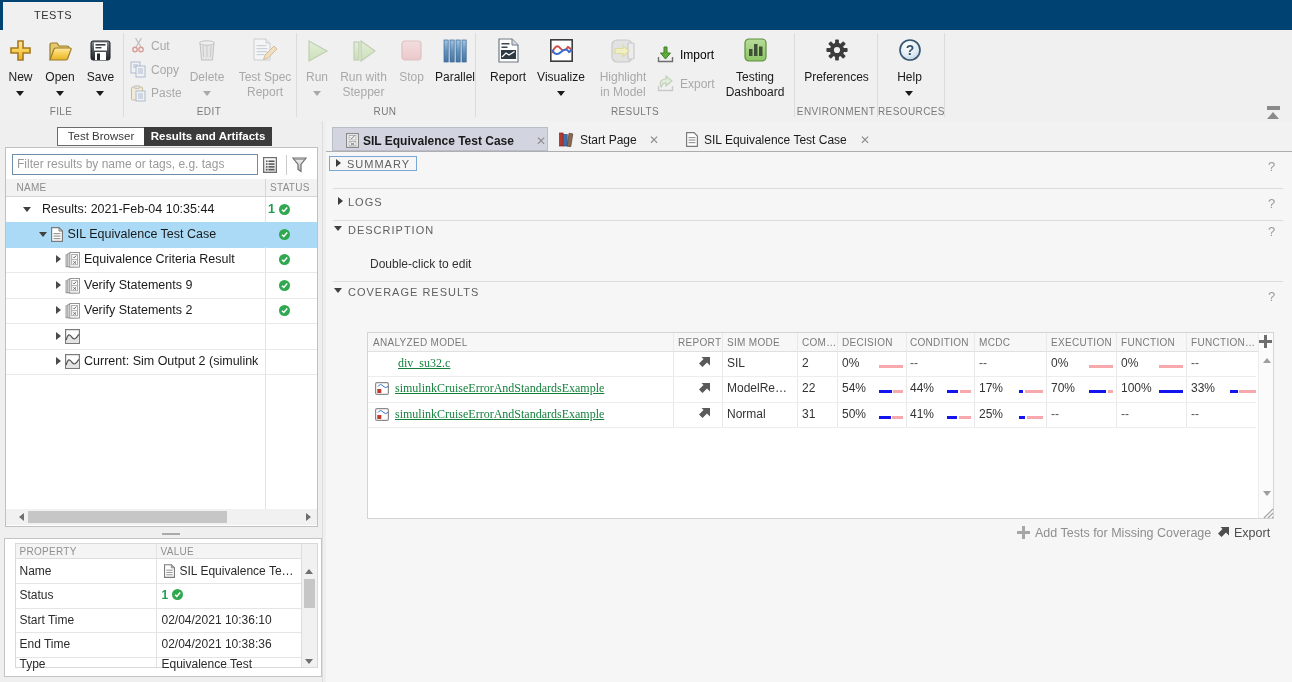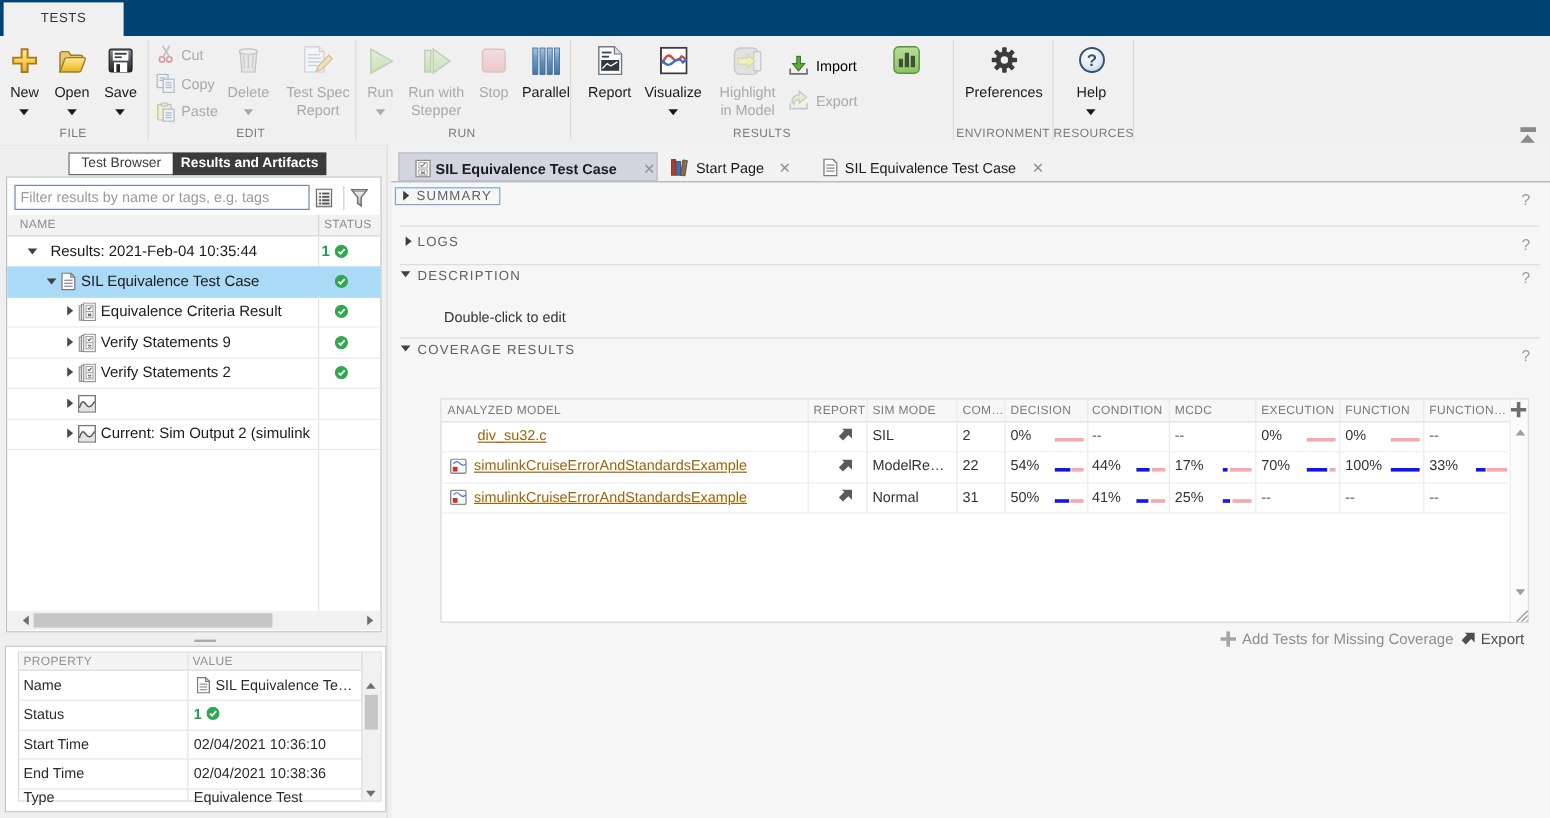--- a/index.html
+++ b/index.html
@@ -57,21 +57,21 @@
 .qm{position:absolute;left:942px;font-size:13px;color:#9a9a9a;}
 
 #ctab{position:absolute;left:41px;top:210.5px;width:907px;height:187px;background:#fff;border:1px solid #d4d4d4;box-sizing:border-box;}
 .chead{position:absolute;top:0;height:19px;font-size:10px;color:#7a7a7a;letter-spacing:.3px;line-height:20px;background:#f7f7f7;border-bottom:1px solid #e0e0e0;box-sizing:border-box;}
 .ccol{position:absolute;top:0;width:1px;height:94.5px;background:#e9e9e9;}
 .crow{position:absolute;left:0;width:888px;height:25.5px;border-bottom:1px solid #ededed;font-size:12px;color:#333;}
 .cell{position:absolute;top:0;height:25.5px;line-height:25.5px;}
 .bar{position:absolute;height:3px;top:14px;}
 .bblue{background:#1414ee;position:absolute;height:3px;top:0;}
 .bpink{background:#f7a8ac;position:absolute;height:3px;top:0;}
-a.lnk{color:#a16207;text-decoration:underline;}
+a.lnk{color:#15803d;text-decoration:underline;font-family:Liberation Serif, serif;}
 </style>
 </head>
 <body>
 <div class="abs" id="hdr"></div>
 <div class="abs" id="teststab">TESTS</div>
 <div class="abs" id="ribbon">
  <div class="rsep" style="left:123px"></div>
  <div class="rsep" style="left:296px"></div>
  <div class="rsep" style="left:475px"></div>
  <div class="rsep" style="left:794px"></div>
@@ -281,20 +281,21 @@
             <stop offset="0" stop-color="#b8dd9a"></stop>
             <stop offset="1" stop-color="#8cc464"></stop>
           </linearGradient>
         </defs>
         <rect x="1" y="1" width="21" height="22" rx="4" fill="url(#tgr)" stroke="#5e8f3e" stroke-width="1.2"></rect>
         <rect x="5" y="11" width="3.5" height="7" fill="#3f5036"></rect>
         <rect x="10" y="6" width="3.5" height="12" fill="#3f5036"></rect>
         <rect x="15" y="8.5" width="3.5" height="9.5" fill="#3f5036"></rect>
       </svg>
  </div>
+ <div class="rbl" style="left:655px;top:39.5px">Testing<br>Dashboard</div>
 
  <div class="abs" style="left:826px;top:9px">
   <svg width="22" height="22" viewBox="0 0 22 22">
         <g fill="#3c3c3c">
           <circle cx="11" cy="11" r="7.2"></circle>
           <g transform="translate(11,11)">
             <rect x="-1.9" y="-10.6" width="3.8" height="5" rx="0.8"></rect>
             <rect x="-1.9" y="-10.6" width="3.8" height="5" rx="0.8" transform="rotate(45)"></rect>
             <rect x="-1.9" y="-10.6" width="3.8" height="5" rx="0.8" transform="rotate(90)"></rect>
             <rect x="-1.9" y="-10.6" width="3.8" height="5" rx="0.8" transform="rotate(135)"></rect>

